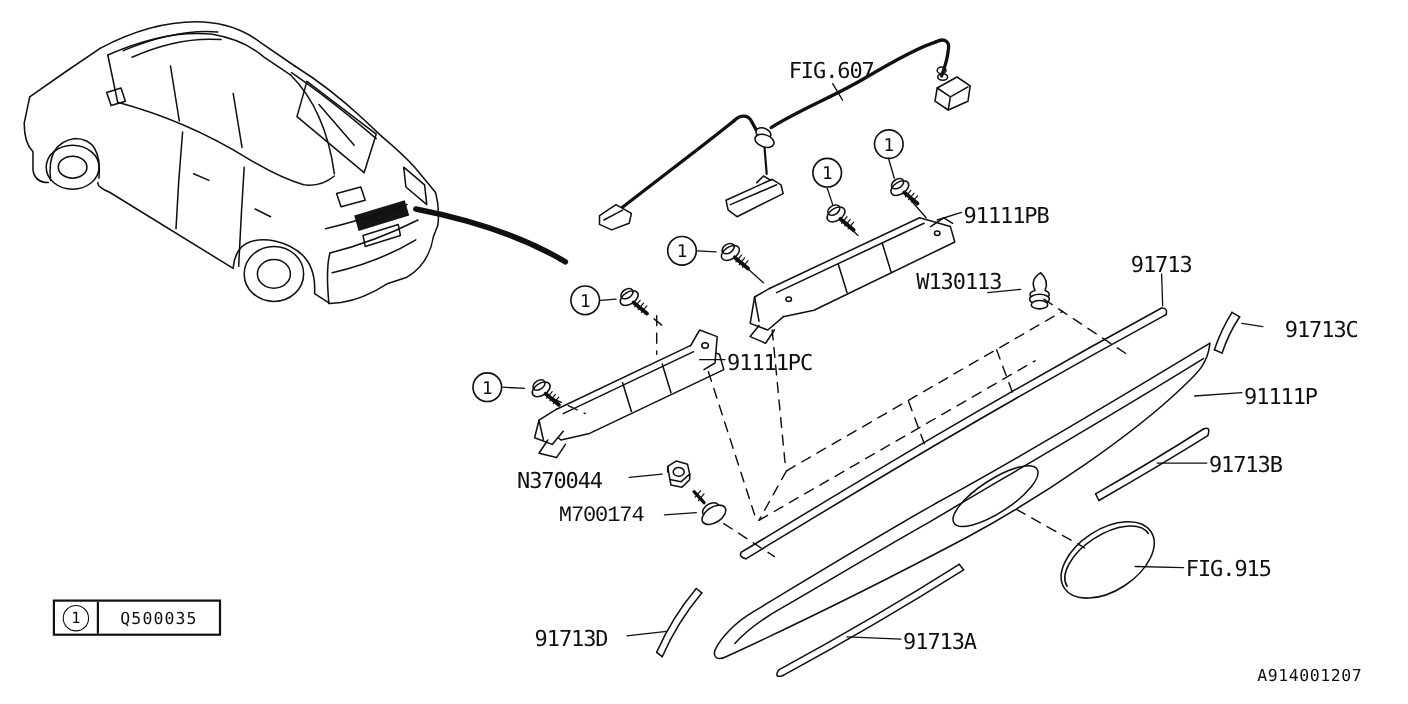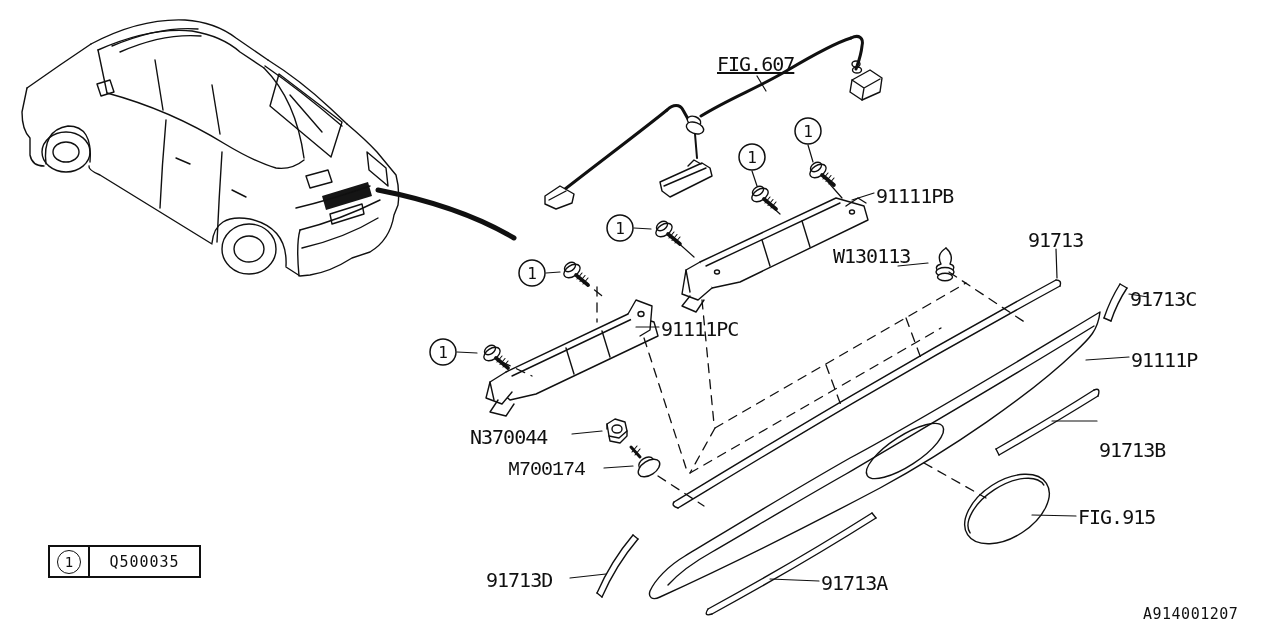--- a/index.html
+++ b/index.html
@@ -6,28 +6,28 @@
   body{
     width:1280px;height:640px;position:relative;overflow:hidden;
     background:#ffffff;font-family:"DejaVu Sans Mono",monospace;
   }
   #canvas{position:absolute;left:0;top:0;}
   .label{
     position:absolute;font-size:20px;letter-spacing:-1px;color:#101010;
     white-space:nowrap;line-height:1;
   }
   
-  .lbl-fig607 {left:717px;top:54px;text-decoration:underline;}
+  .lbl-fig607 {left:717px;top:54px;}
   .lbl-pb     {left:876px;top:186px;}
   .lbl-pc     {left:661px;top:319px;}
   .lbl-w      {left:806px;top:246px;margin-left:27px;}
   .lbl-13     {left:1028px;top:230px;}
-  .lbl-13c    {left:1130px;top:289px;}
+  .lbl-13c    {left:1168px;top:289px;}
   .lbl-p      {left:1131px;top:350px;}
-  .lbl-13b    {left:1099px;top:412px;margin-top:28px;}
+  .lbl-13b    {left:1099px;top:412px;}
   .lbl-n      {left:470px;top:427px;}
   .lbl-m      {left:508px;top:460px;font-family:Liberation Mono, monospace;}
   .lbl-fig915 {left:1078px;top:507px;}
   .lbl-13d    {left:486px;top:570px;}
   .lbl-13a    {left:821px;top:573px;}
   .footer-id{
     position:absolute;left:1143px;top:607px;font-size:15px;
     letter-spacing:0.5px;color:#101010;line-height:1;
   }
   .legend{

